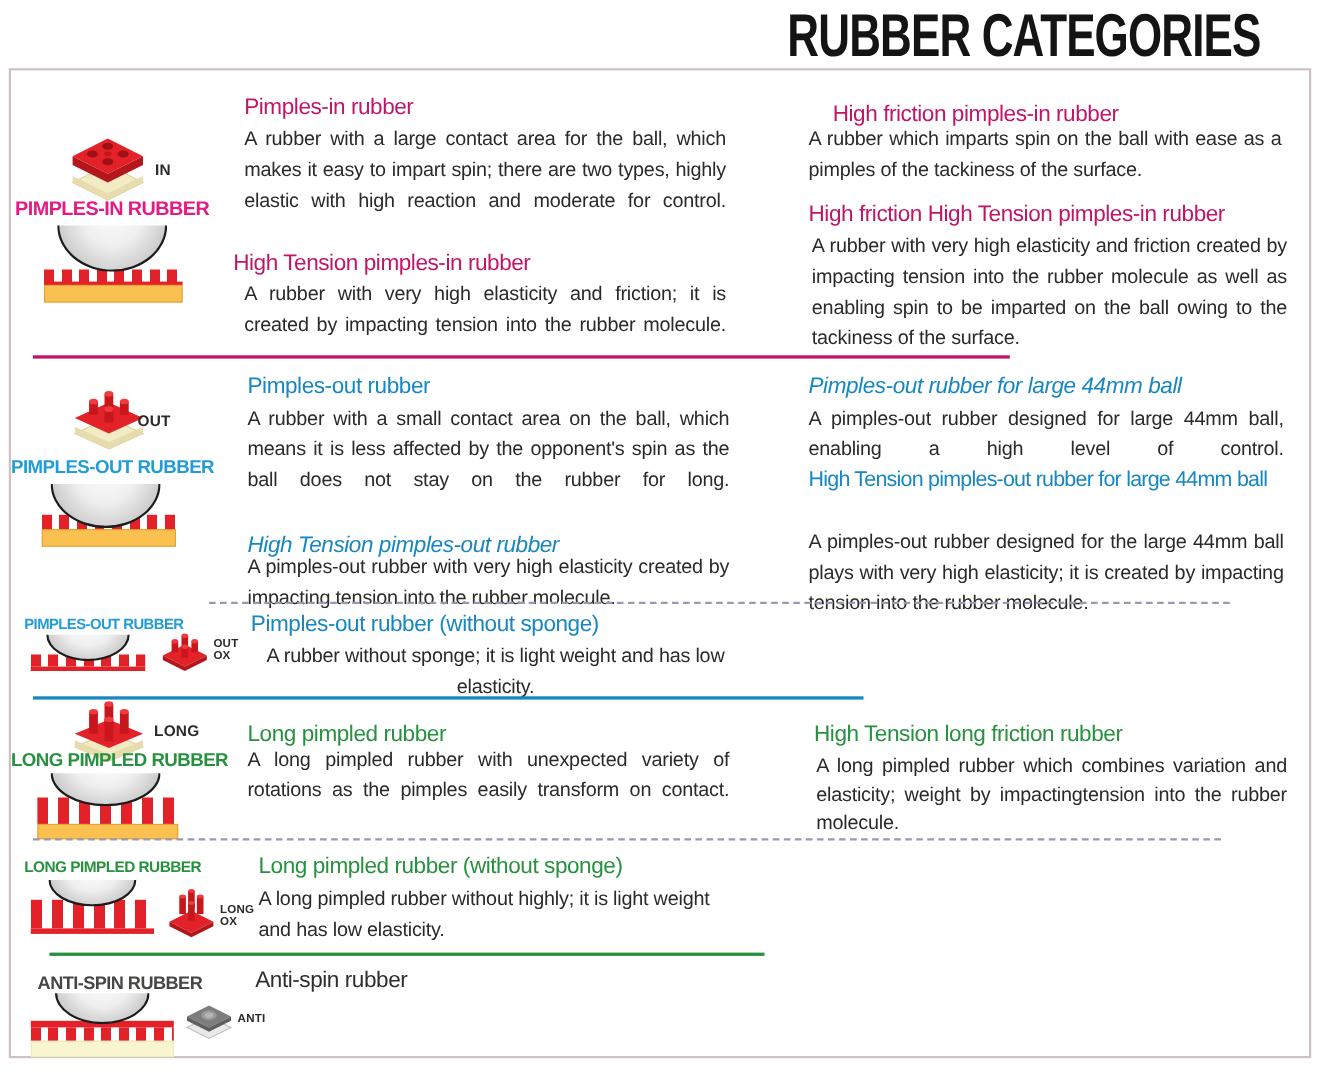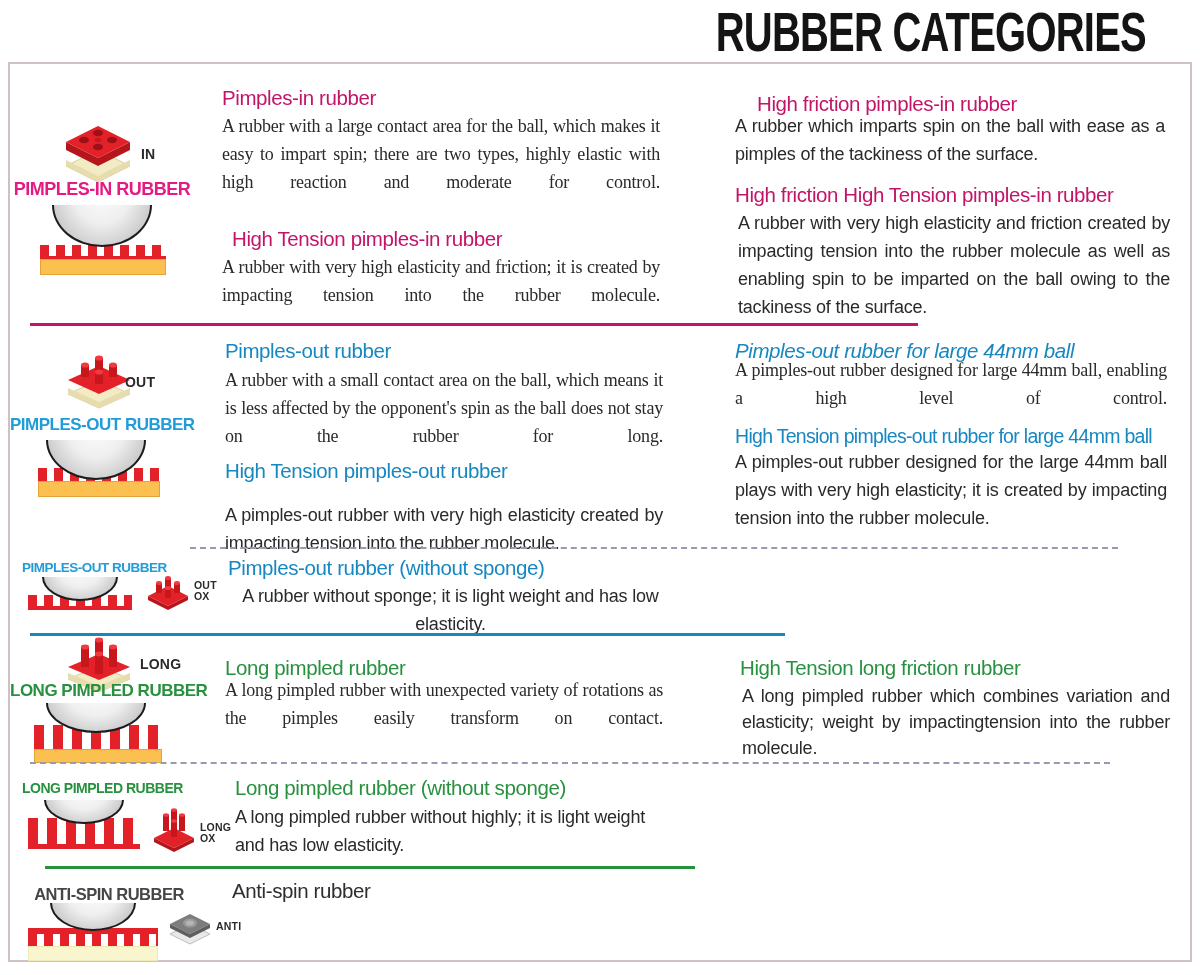--- a/index.html
+++ b/index.html
@@ -7,21 +7,21 @@
   .abs{position:absolute;}
   .title{position:absolute;top:0px;left:0;width:1200px;text-align:right;}
   .title span{display:inline-block;font-size:50px;font-weight:700;letter-spacing:-1px;color:#141414;transform:scale(0.80,1.10);transform-origin:center top;}
   .frame{position:absolute;left:8px;top:62px;width:1180px;height:896px;border:2px solid #cfc0c6;background:#fff;}
   .h{position:absolute;font-size:20.5px;letter-spacing:-0.4px;white-space:nowrap;}
   .h.mag{color:#c21568;}
   .h.blu{color:#1787c2;}
   .h.grn{color:#28913f;}
   .h.drk{color:#2f2e2d;}
   .p{position:absolute;font-size:18px;line-height:28px;letter-spacing:-0.2px;color:#2b2a29;text-align:justify;}
-  .p.jall{text-align-last:justify;font-family:Liberation Serif, serif;}
+  .p.jall{text-align-last:justify;}
   .side-label{position:absolute;font-weight:700;letter-spacing:-0.5px;text-align:center;white-space:nowrap;}
   .ico-label{position:absolute;font-weight:700;font-size:14px;color:#2b2a29;letter-spacing:0.2px;}
   .ico-label.small{font-size:10.5px;line-height:11px;}
   .divider{position:absolute;}
   
   .ball{position:absolute;overflow:hidden;z-index:3;}
   .ball::before{content:"";position:absolute;left:0;top:-100%;width:100%;height:200%;box-sizing:border-box;
     border:2.5px solid #1c1c1c;border-radius:50%;
     background:radial-gradient(ellipse at 50% 25%, #ffffff 0%, #efefef 45%, #bdbdbd 90%);}
   
@@ -54,21 +54,21 @@
 
 <div class="abs" style="left:40px;top:205px;width:126px;height:70px;">
   <div class="ball" style="left:12px;top:0;width:100px;height:42px;"></div>
   <div class="teeth" style="left:0;top:40px;width:126px;height:12px;"></div>
   <div class="redbase" style="left:0;top:51px;width:126px;height:3px;"></div>
   <div class="sponge" style="left:0;top:54px;width:126px;height:16px;"></div>
 </div>
 
 <div class="h mag" style="left:222px;top:86px;">Pimples-in rubber</div>
 <div class="p jall" style="left:222px;top:112px;width:438px;">A rubber with a large contact area for the ball, which makes it easy to impart spin; there are two types, highly elastic with high reaction and moderate for control.</div>
-<div class="h mag" style="left:232px;top:227px;">High Tension pimples-in rubber</div>
+<div class="h mag" style="left:212px;top:227px;">High Tension pimples-in rubber</div>
 <div class="p jall" style="left:222px;top:253px;width:438px;">A rubber with very high elasticity and friction; it is created by impacting tension into the rubber molecule.</div>
 
 <div class="h mag" style="left:735px;top:92px;margin-left:22px;">High friction pimples-in rubber</div>
 <div class="p" style="left:735px;top:112px;width:430px;">A rubber which imparts spin on the ball with ease as a pimples of the tackiness of the surface.</div>
 <div class="h mag" style="left:735px;top:183px;">High friction High Tension pimples-in rubber</div>
 <div class="p" style="left:738px;top:209px;width:432px;">A rubber with very high elasticity and friction created by impacting tension into the rubber molecule as well as enabling spin to be imparted on the ball owing to the tackiness of the surface.</div>
 <div class="divider" style="left:30px;top:323px;width:888px;height:3px;background:#c21568;"></div>
 
 <svg style="left:60px;top:352px;" width="78" height="56" viewBox="0 0 78 56">
   <polygon points="39,28 70,42 39,56 8,42" fill="#f2ebc4" stroke="#d9cf9c" stroke-width="1"></polygon>
@@ -89,27 +89,27 @@
 <div class="side-label" style="left:10px;top:415px;width:184px;font-size:17px;color:#219cd8;">PIMPLES-OUT RUBBER</div>
 
 <div class="abs" style="left:38px;top:440px;width:122px;height:58px;">
   <div class="ball" style="left:8px;top:0;width:100px;height:40px;"></div>
   <div class="teeth" style="left:0;top:28px;width:122px;height:13px;"></div>
   <div class="sponge" style="left:0;top:41px;width:122px;height:16px;"></div>
 </div>
 
 <div class="h blu" style="left:225px;top:339px;">Pimples-out rubber</div>
 <div class="p jall" style="left:225px;top:366px;width:438px;">A rubber with a small contact area on the ball, which means it is less affected by the opponent's spin as the ball does not stay on the rubber for long.</div>
-<div class="h blu" style="left:225px;top:459px;">High Tension pimples-out rubber</div>
+<div class="h blu" style="left:225px;top:484px;font-style:italic;">High Tension pimples-out rubber</div>
 <div class="p" style="left:225px;top:501px;width:438px;">A pimples-out rubber with very high elasticity created by impacting tension into the rubber molecule.</div>
 
 <div class="h blu" style="left:735px;top:339px;font-style:italic;">Pimples-out rubber for large 44mm ball</div>
-<div class="p jall" style="left:735px;top:356px;width:432px;">A pimples-out rubber designed for large 44mm ball, enabling a high level of control.</div>
+<div class="p jall" style="left:735px;top:366px;width:432px;">A pimples-out rubber designed for large 44mm ball, enabling a high level of control.</div>
 <div class="h blu" style="left:735px;top:425px;font-size:19.5px;letter-spacing:-0.7px;">High Tension pimples-out rubber for large 44mm ball</div>
-<div class="p" style="left:735px;top:448px;width:432px;">A pimples-out rubber designed for the large 44mm ball plays with very high elasticity; it is created by impacting tension into the rubber molecule.</div>
+<div class="p" style="left:735px;top:478px;width:432px;">A pimples-out rubber designed for the large 44mm ball plays with very high elasticity; it is created by impacting tension into the rubber molecule.</div>
 <div class="divider" style="left:190px;top:547px;width:928px;border-top:2px dashed #9a99b0;"></div>
 
 <div class="side-label" style="left:22px;top:560px;width:120px;font-size:13.5px;color:#219cd8;">PIMPLES-OUT RUBBER</div>
 <div class="abs" style="left:28px;top:577px;width:104px;height:34px;">
   <div class="ball" style="left:14px;top:0;width:76px;height:24px;"></div>
   <div class="teeth" style="left:0;top:18px;width:104px;height:11px;"></div>
   <div class="redbase" style="left:0;top:29px;width:104px;height:4px;"></div>
 </div>
 <svg style="left:146px;top:572px;" width="44" height="36" viewBox="0 0 44 36">
   <polygon points="22,14 42,24 22,34 2,24" fill="#e32128"></polygon>

